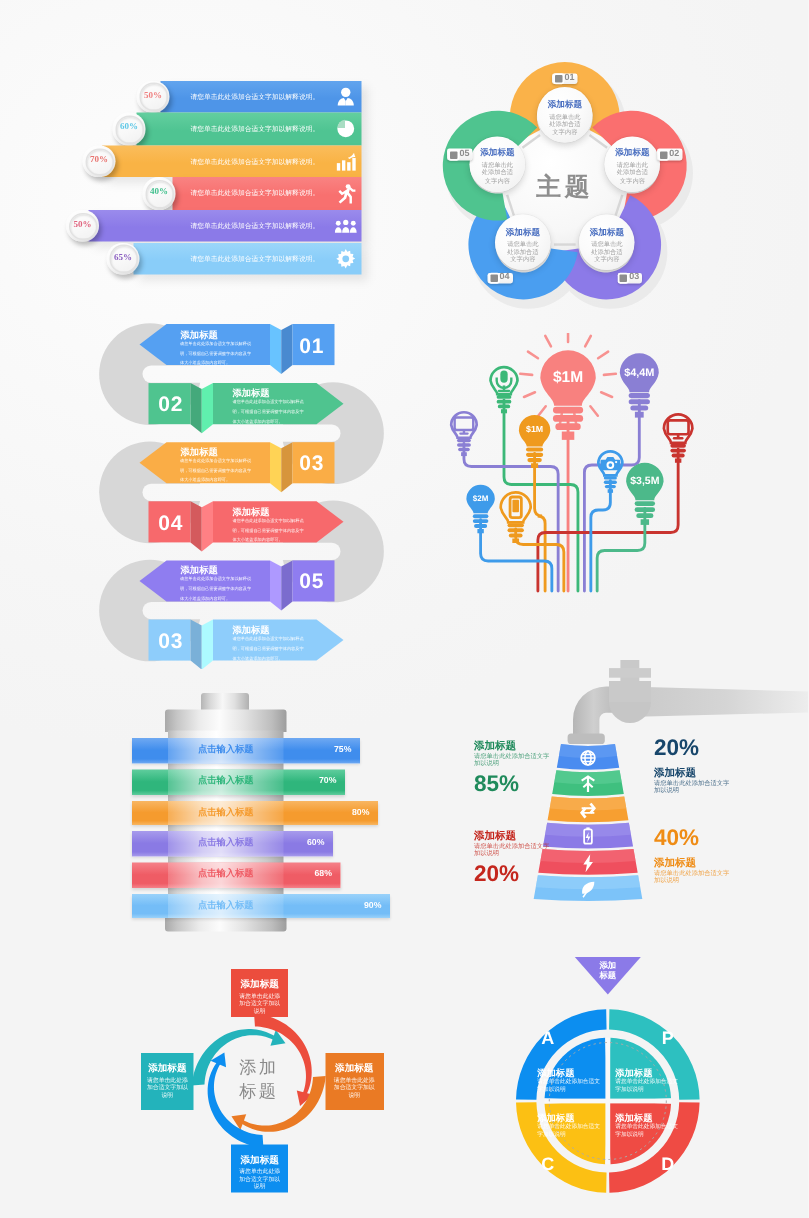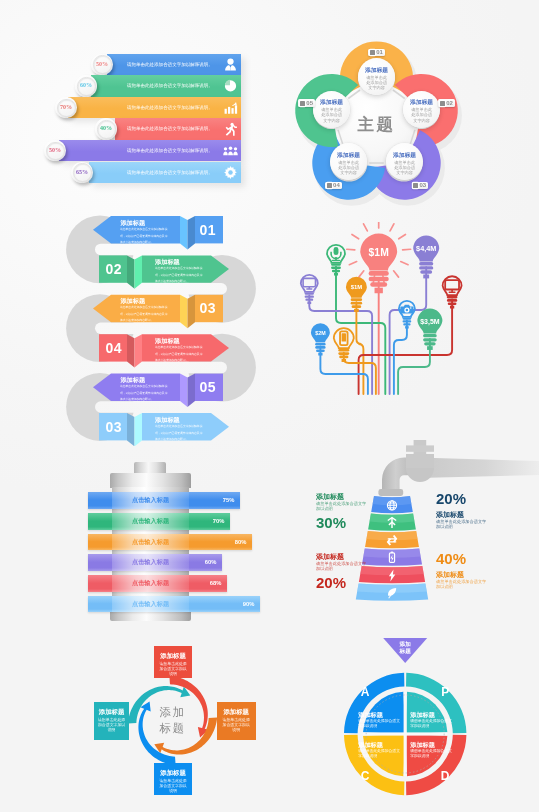--- a/index.html
+++ b/index.html
@@ -600,21 +600,21 @@
         <g>
           <path d="M58.58333333333333 143.5 Q92 146.1 125.41666666666667 143.5 L128.21809523809526 159.4 Q92 162 55.781904761904755 159.4 Z" fill="#7cc3f9"></path>
           <path d="M58.58333333333333 143.5 Q92 146.1 125.41666666666667 143.5 L126.81738095238096 151.45 Q92 154.04999999999998 57.18261904761904 151.45 Z" fill="#9bd3fb" opacity=".55"></path>
           <g transform="translate(92,152.85) scale(.92)">
             <path d="M4.6 -5.4 C-1.6 -5.2 -5 -1.6 -4.2 3.2 C-1 3.8 4.6 1.2 4.6 -5.4 Z" fill="#fff"></path>
             <path d="M3.4 -4.2 L-3.6 5.8" stroke="#fff" stroke-width="1.1" fill="none"></path>
           </g>
         </g>
       </svg>
     <div id="fau-text" style="position:absolute;left:0;top:0;width:239px;height:185px;">
-        <div class="fa-big" style="left: 16px; top: 74px; color: rgb(31, 138, 91);">30%</div>
+        <div class="fa-big" style="left: 16px; top: 74px; color: rgb(31, 138, 91);">85%</div>
         <div class="fa-ttl" style="left: 16px; top: 52px; color: rgb(31, 138, 91);">添加标题</div>
         <div class="fa-dsc" style="left: 16px; top: 61px; color: rgb(31, 138, 91); opacity: 0.78;">请您单击此处添加合适文字加以说明</div>
         <div class="fa-big" style="left: 16px; top: 134px; color: rgb(196, 38, 29);">20%</div>
         <div class="fa-ttl" style="left: 16px; top: 112px; color: rgb(196, 38, 29);">添加标题</div>
         <div class="fa-dsc" style="left: 16px; top: 121px; color: rgb(196, 38, 29); opacity: 0.78;">请您单击此处添加合适文字加以说明</div>
         <div class="fa-big" style="left: 136px; top: 50px; color: rgb(23, 70, 107);">20%</div>
         <div class="fa-ttl" style="left: 136px; top: 70px; color: rgb(23, 70, 107);">添加标题</div>
         <div class="fa-dsc" style="left: 136px; top: 79px; color: rgb(23, 70, 107); opacity: 0.78;">请您单击此处添加合适文字加以说明</div>
         <div class="fa-big" style="left: 136px; top: 110px; color: rgb(239, 140, 21);">40%</div>
         <div class="fa-ttl" style="left: 136px; top: 130px; color: rgb(239, 140, 21);">添加标题</div>

